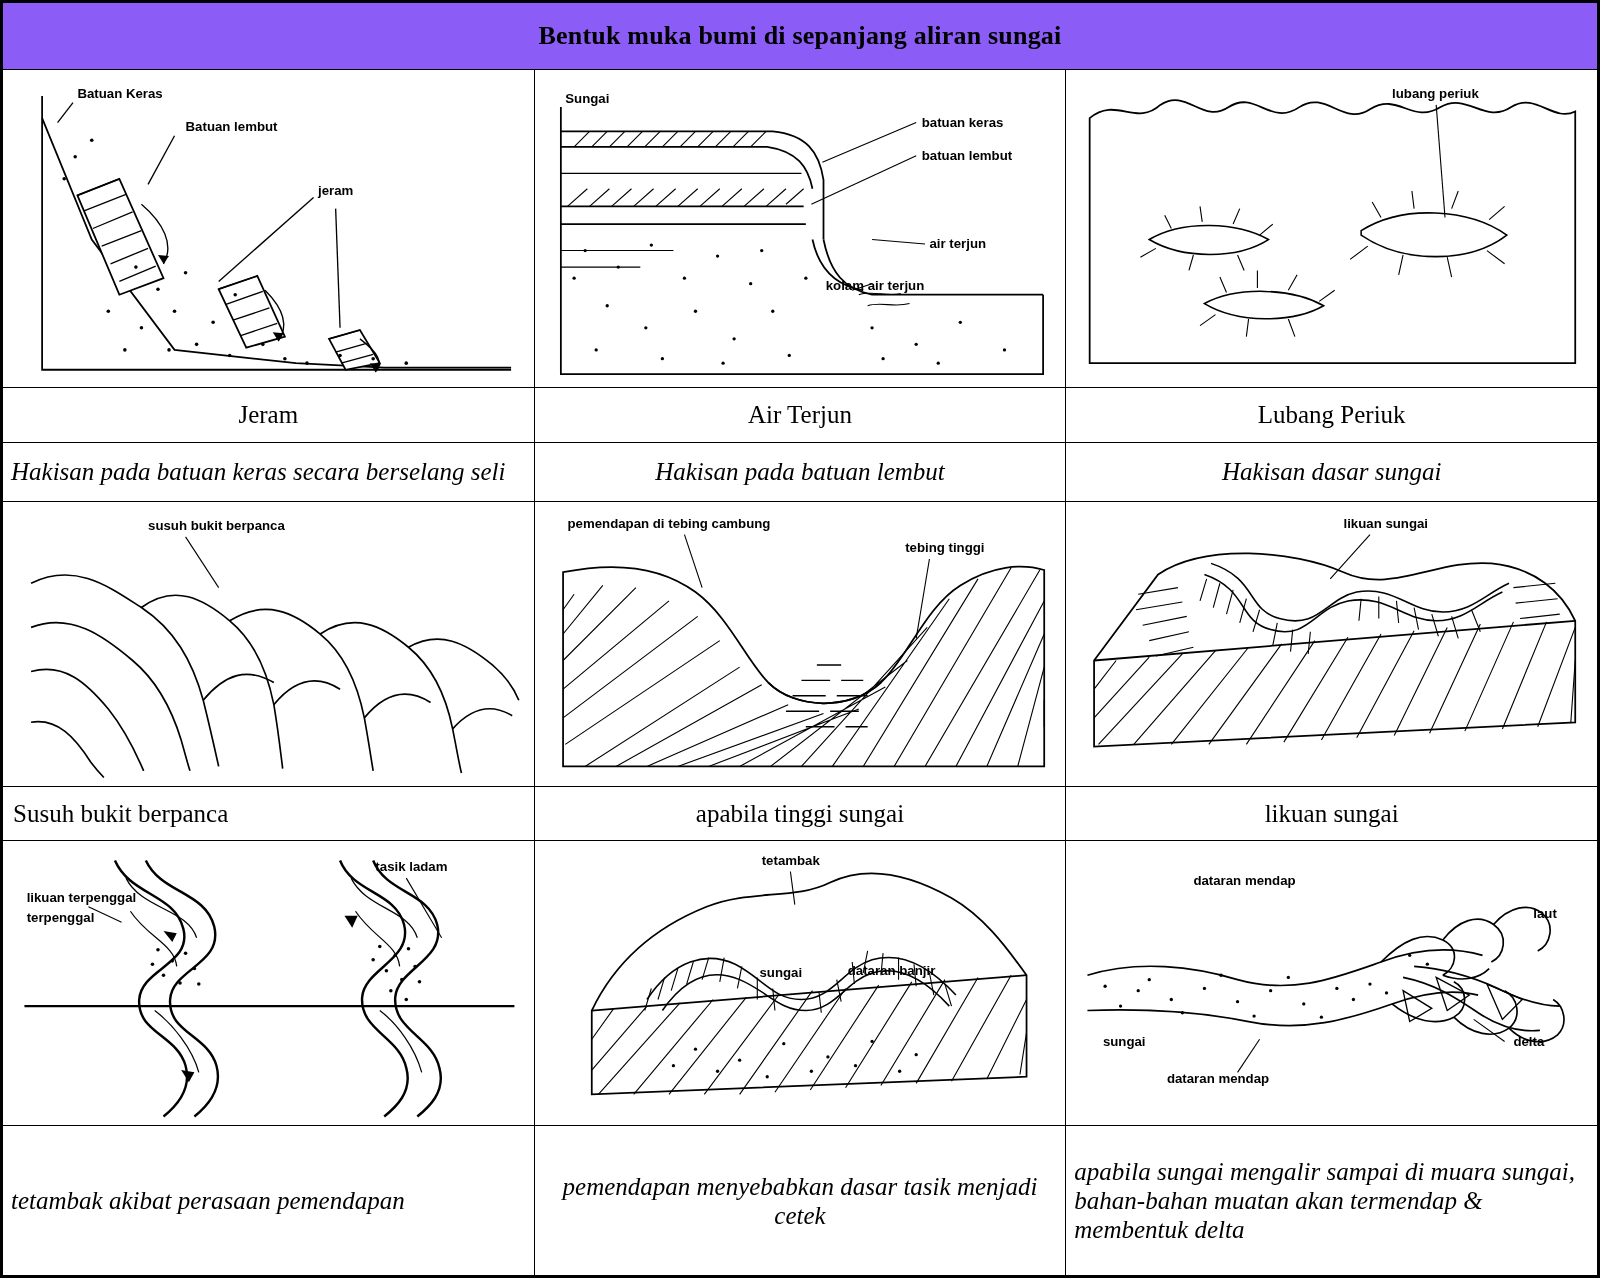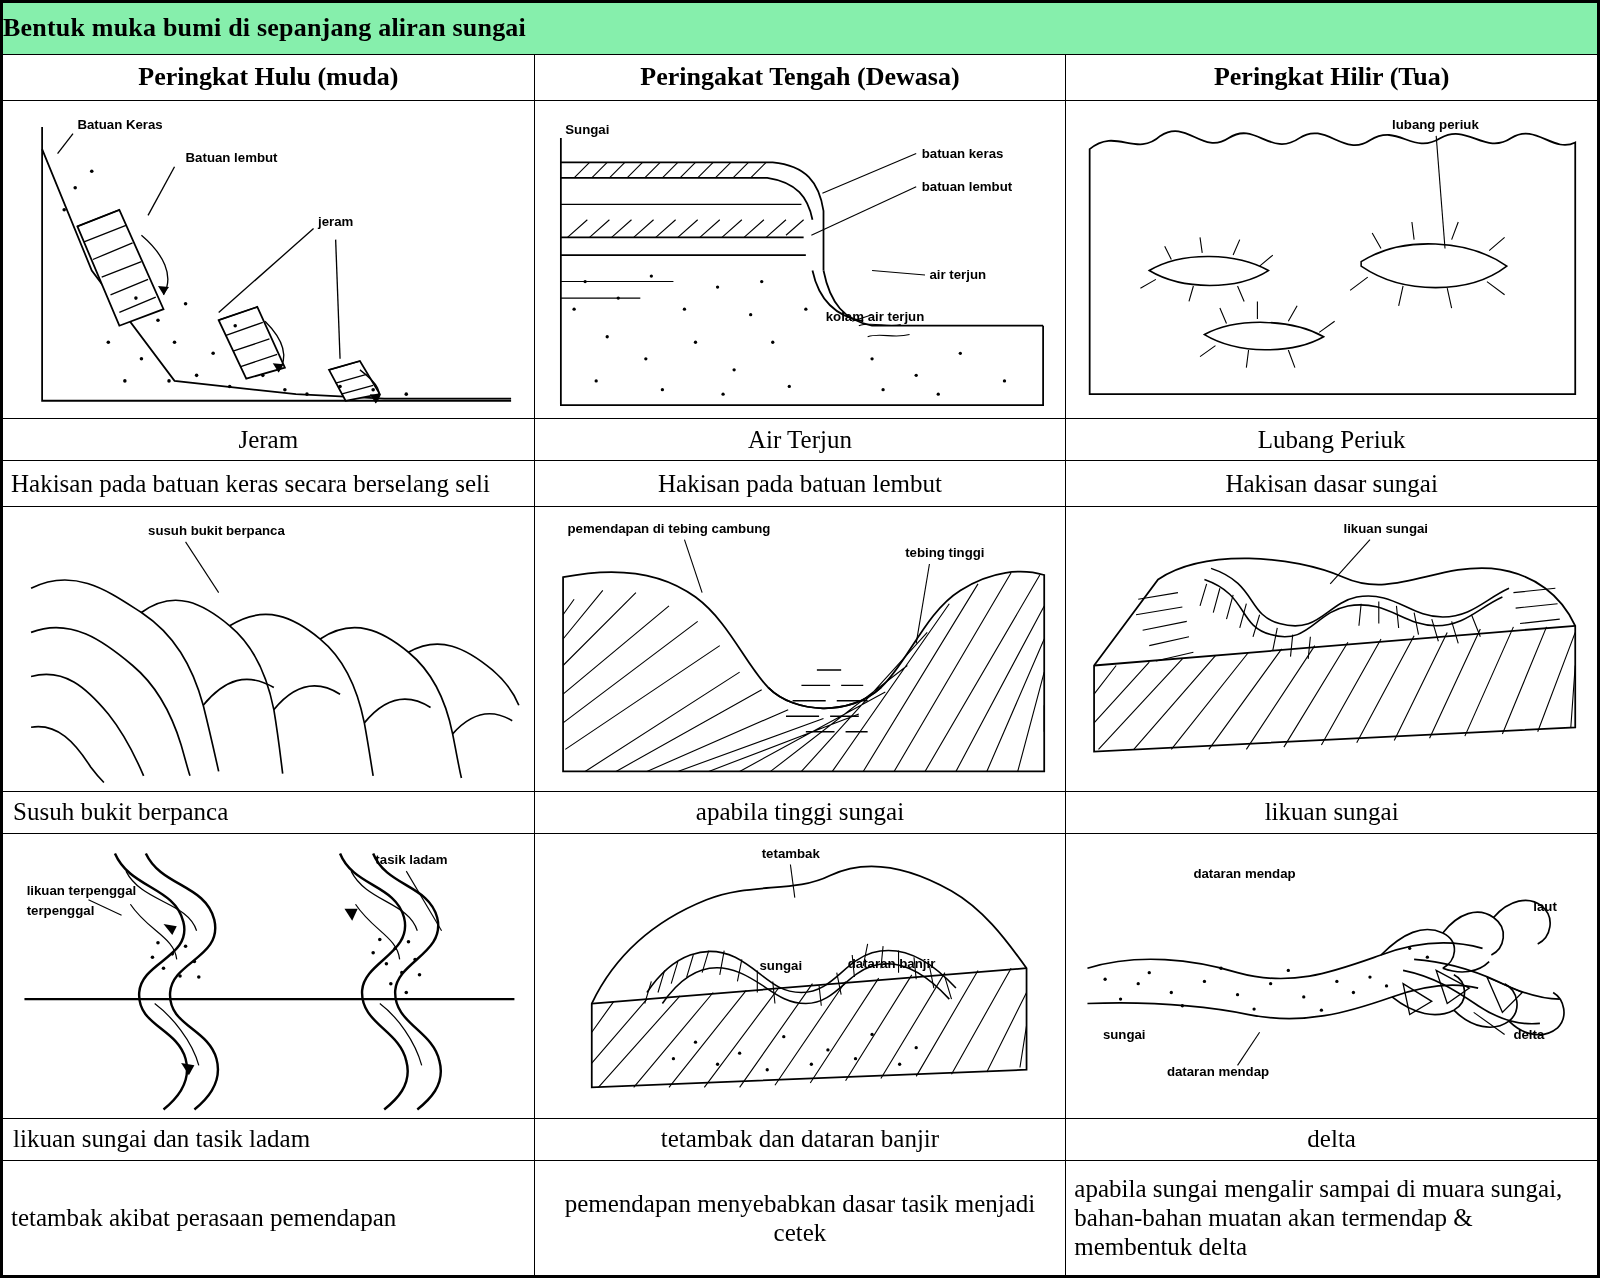--- a/index.html
+++ b/index.html
@@ -1,47 +1,42 @@
 <!DOCTYPE html>
 <html><head>
 <meta charset="utf-8">
 <style>
   html,body{margin:0;padding:0;background:#fff;}
   body{width:1600px;height:1278px;font-family:"Liberation Serif",serif;color:#000;}
   .sheet{width:1600px;height:1278px;box-sizing:border-box;border:2px solid #000;position:relative;}
   table.main{width:100%;height:100%;border-collapse:collapse;table-layout:fixed;}
   table.main td{border:1px solid #000;vertical-align:middle;}
-  .title-cell{background:#86efac;font-weight:bold;font-size:26px;padding:6px 0;letter-spacing:.2px;}
+  .title-cell{background:#8b5cf6;text-align:center;font-weight:bold;font-size:26px;padding:6px 0;letter-spacing:.2px;}
   .head-cell{text-align:center;font-weight:bold;font-size:26px;padding:4px 0;}
   .fig-cell{padding:4px 6px;height:270px;}
   .name-cell{text-align:center;font-size:25px;padding:3px 6px;}
   .name-cell.left{text-align:left;padding-left:10px;}
-  .desc-cell{font-size:25px;padding:4px 8px;line-height:1.16;vertical-align:top;}
+  .desc-cell{font-size:25px;padding:4px 8px;line-height:1.16;vertical-align:top;font-style:italic;}
   .desc-cell.center{text-align:center;}
   .desc-cell.left{text-align:left;}
   .figbox{position:relative;width:100%;height:100%;}
   svg{display:block;width:100%;height:100%;}
   .lbl{font-family:"Liberation Sans",sans-serif;font-weight:bold;}
 </style>
 </head>
 <body>
 
 <div class="sheet">
 <table class="main">
 
   <tbody>
         <tr>
     <td class="title-cell" colspan="3">Bentuk muka bumi di sepanjang aliran sungai</td>
   </tr>
 
-  <tr>
-    <td class="head-cell">Peringkat Hulu (muda)</td>
-    <td class="head-cell">Peringakat Tengah (Dewasa)</td>
-    <td class="head-cell">Peringkat Hilir (Tua)</td>
-  </tr>
 
   <tr>
     <td class="fig-cell">
       <div class="figbox">
         <svg viewBox="0 0 470 280" preserveAspectRatio="xMidYMid meet">
           <g fill="none" stroke="#000" stroke-width="1.6">
             <path d="M30 20 L30 268 L455 268"></path>
             <path d="M30 40 L75 150 L150 250 L260 262 L340 266 L455 266"></path>
             <path d="M62 110 L100 95 L140 185 L100 200 Z" fill="#fff"></path>
             <path d="M190 195 L225 183 L250 238 L215 248 Z" fill="#fff"></path>
@@ -434,25 +429,20 @@
           </g>
           <g stroke="#000" stroke-width="1" fill="none">
             <path d="M392 178 L364 158"></path>
             <path d="M150 206 L170 176"></path>
           </g>
         </svg>
       </div>
     </td>
   </tr>
 
-  <tr>
-    <td class="name-cell left">likuan sungai dan tasik ladam</td>
-    <td class="name-cell">tetambak dan dataran banjir</td>
-    <td class="name-cell">delta</td>
-  </tr>
 
   <tr>
     <td class="desc-cell left">tetambak akibat perasaan pemendapan</td>
     <td class="desc-cell center">pemendapan menyebabkan dasar tasik menjadi cetek</td>
     <td class="desc-cell left">apabila sungai mengalir sampai di muara sungai, bahan-bahan muatan akan termendap &amp; membentuk delta</td>
   </tr>
 
 </tbody>
     </table>
 </div>

